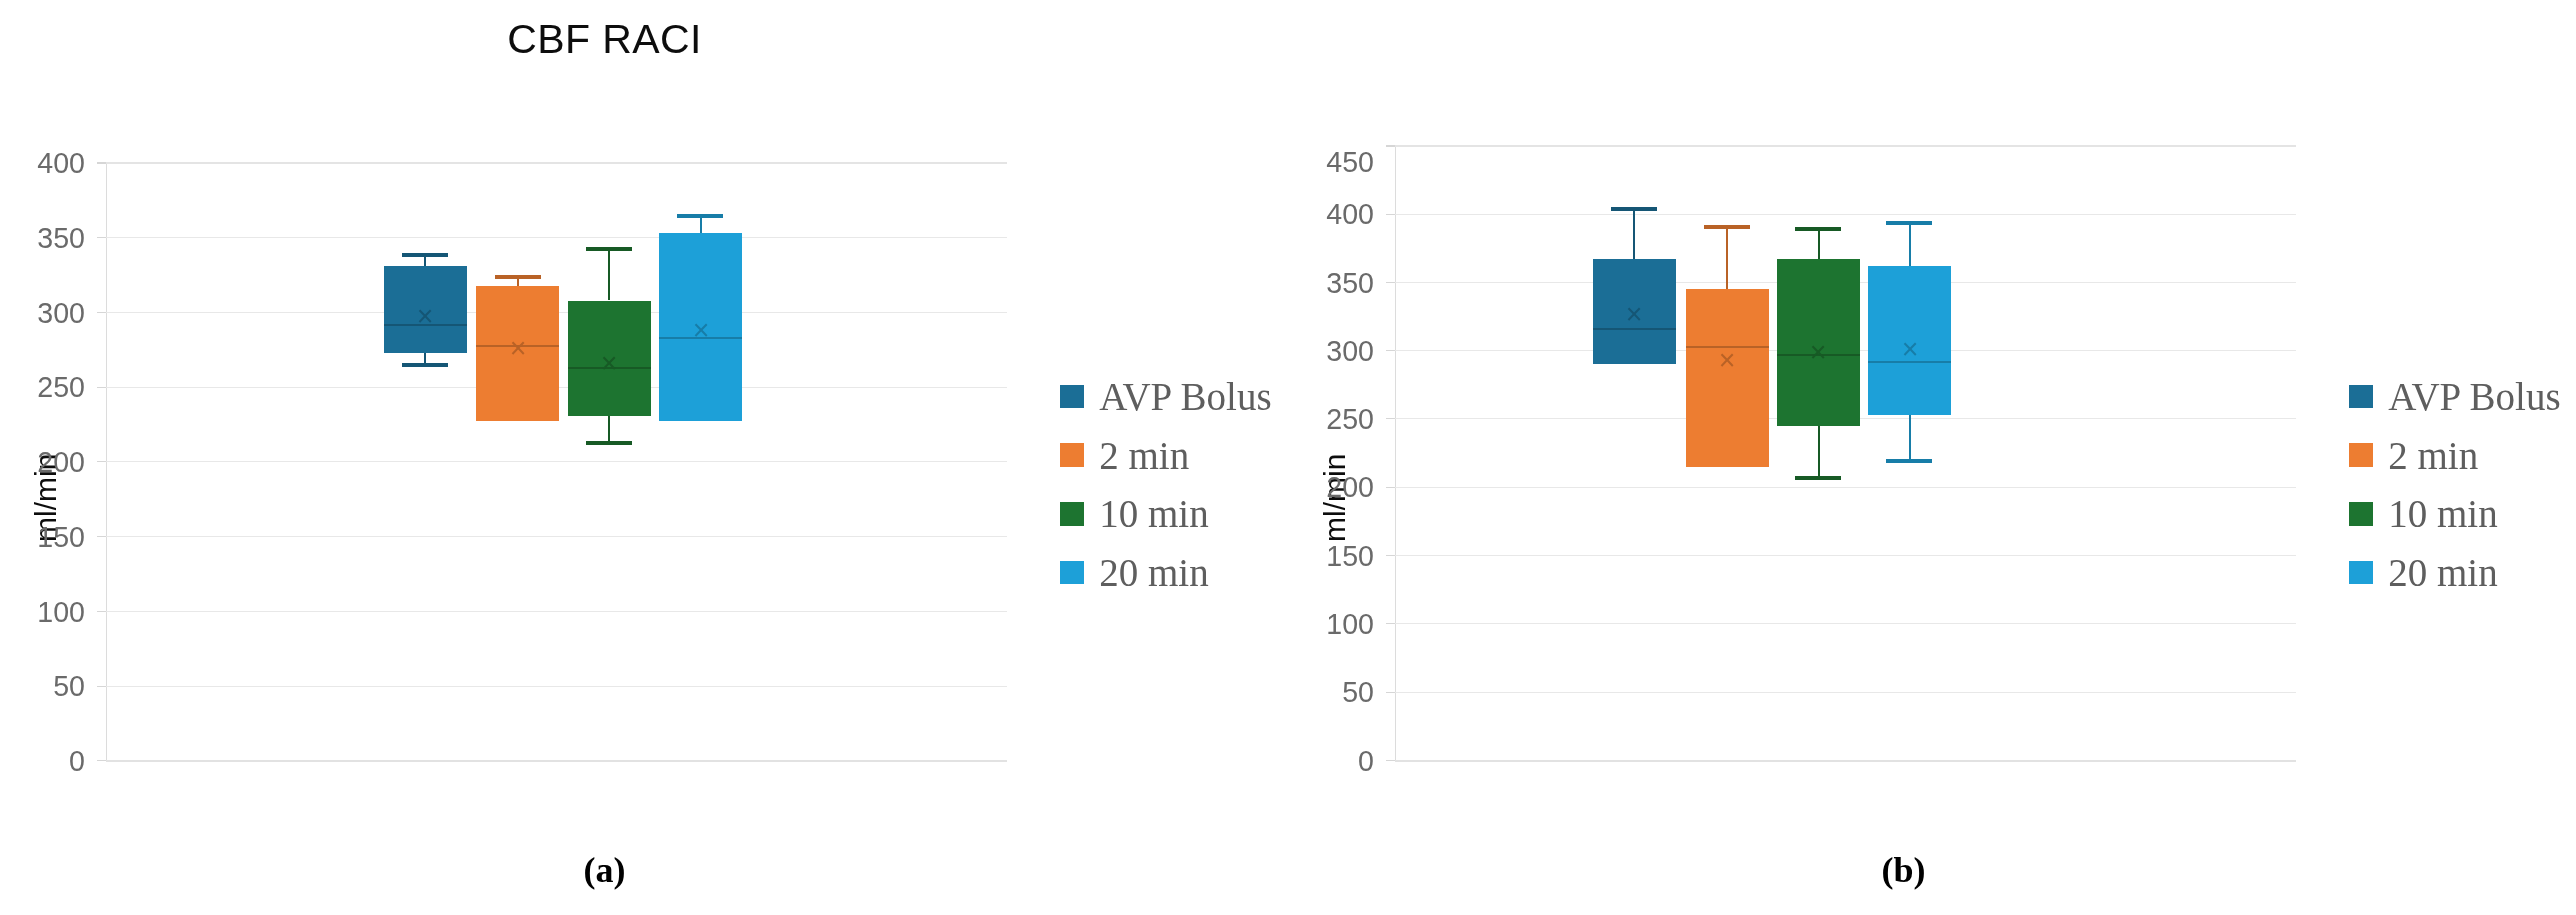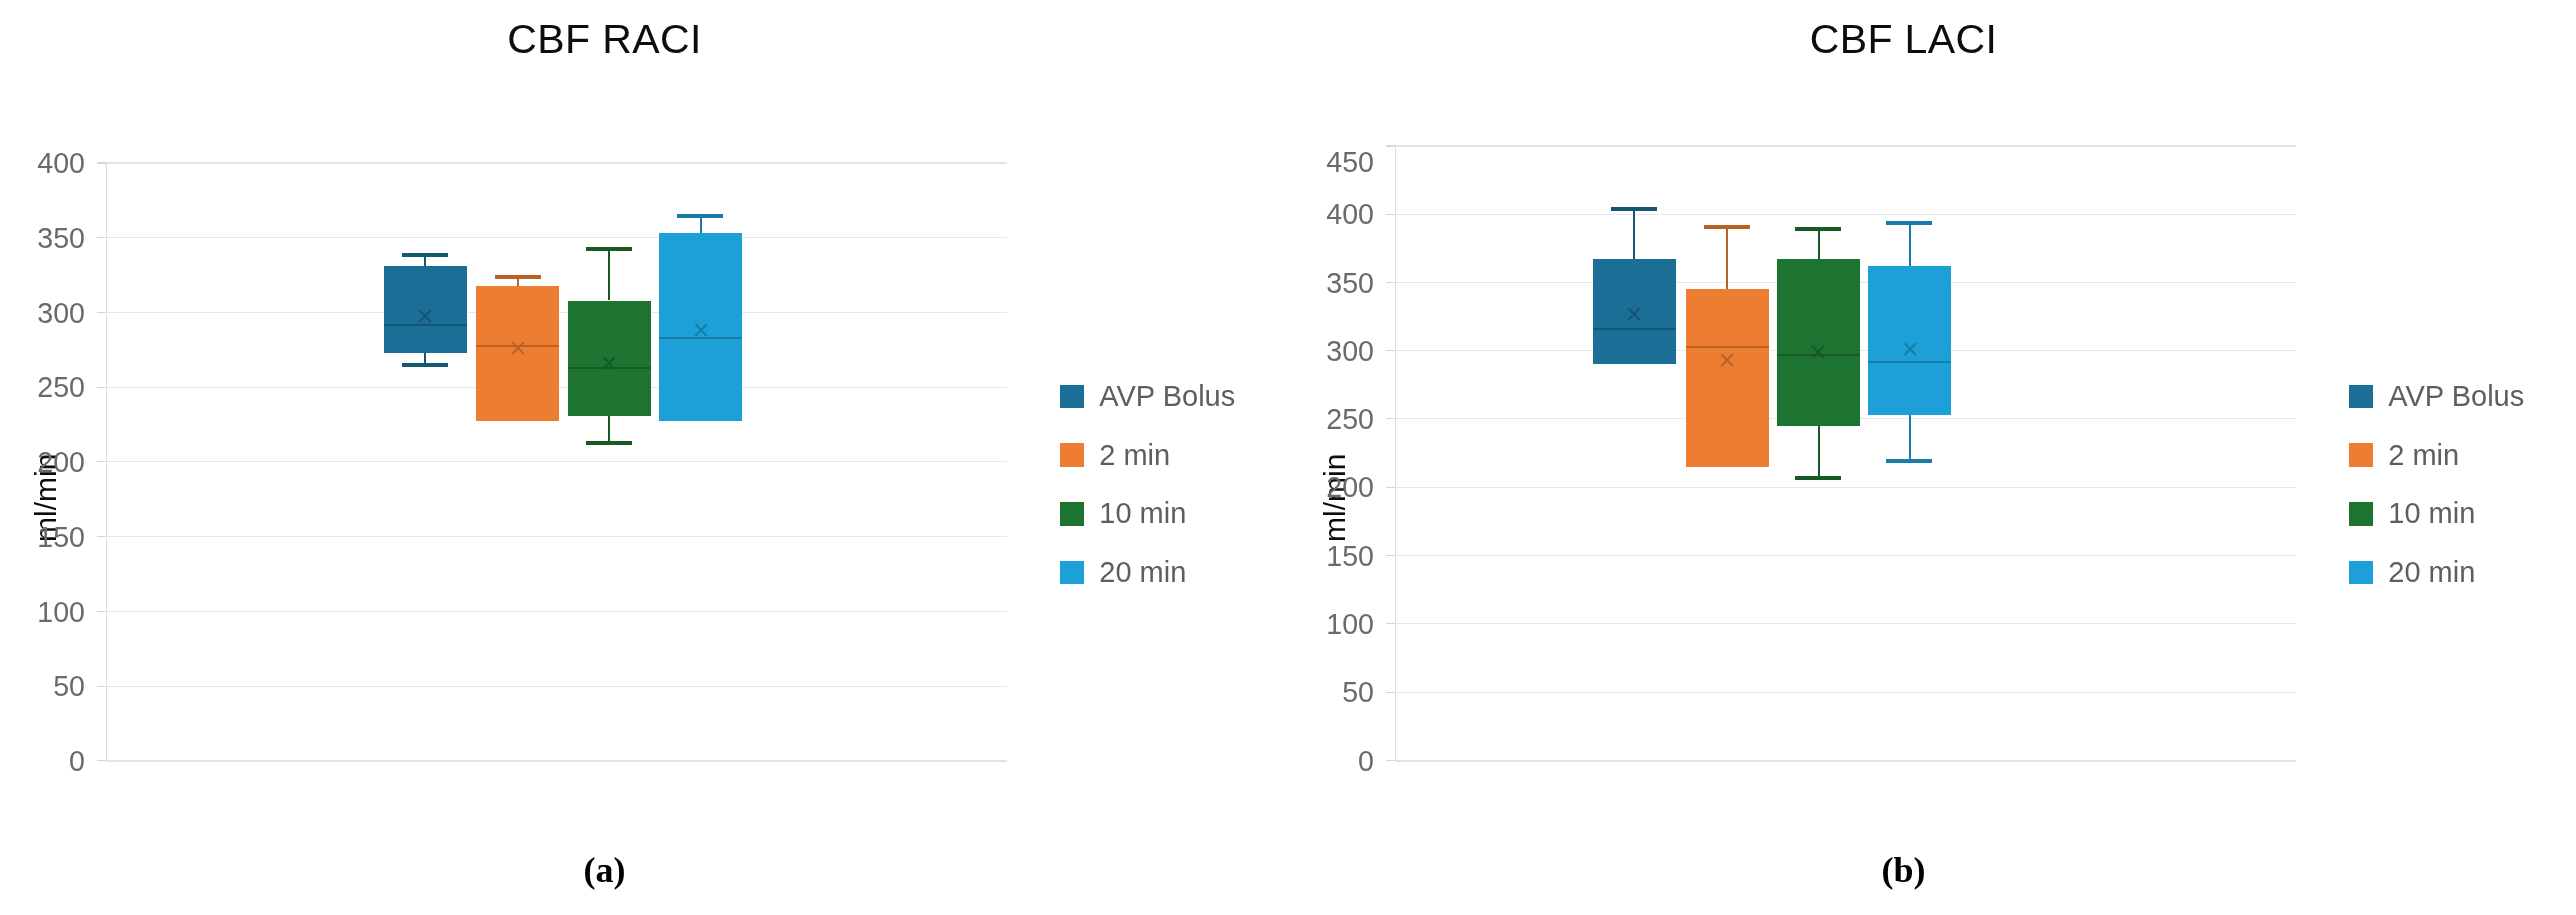--- a/index.html
+++ b/index.html
@@ -140,24 +140,24 @@
     height: 43px;
     margin-bottom: 15.7px;
   }
   .legend-swatch {
     width: 23.6px;
     height: 23.6px;
     flex: 0 0 auto;
     margin-right: 15.7px;
   }
   .legend-label {
-    font-size: 29px;
+    font-size: 39px;
     color: #5e5e5e;
     white-space: nowrap;
-    font-family: Liberation Sans, sans-serif;
+    font-family: Liberation Serif, serif;
     text-align: right;
   }
 </style>
 </head>
 <body>
 
 <div class="figure-row">
 
   <div class="panel panel-a">
     <div class="chart-title">CBF RACI</div>
@@ -231,21 +231,20 @@
         </div>
         <div class="legend-item">
           <span class="legend-swatch" style="background: rgb(29, 160, 216);"></span>
           <span class="legend-label">20 min</span>
         </div>
       </div>
     <div class="subcaption">(a)</div>
   </div>
 
   <div class="panel panel-b">
-    <div class="chart-title">CBF LACI</div>
     <div class="ylabel" id="ylabel-1" style="left: 30px; top: 542px;">ml/min</div>
     <div class="plot-wrap" id="plot-1" style="left: 107px; top: 146px; width: 901px; height: 615px;">
         <div class="yaxis-spine" style="left: 0px; top: 0px; height: 615px;"></div>
         <div class="gridline axis-bottom" style="top: 614px; width: 901px;"></div>
         <div class="tick-mark" style="top: 614px; left: -9.3px;"></div>
         <div class="ytick-label" style="top: 615px; right: 922px;">0</div>
         <div class="gridline" style="top: 546px; width: 901px;"></div>
         <div class="tick-mark" style="top: 546px; left: -9.3px;"></div>
         <div class="ytick-label" style="top: 546px; right: 922px;">50</div>
         <div class="gridline" style="top: 477px; width: 901px;"></div>

